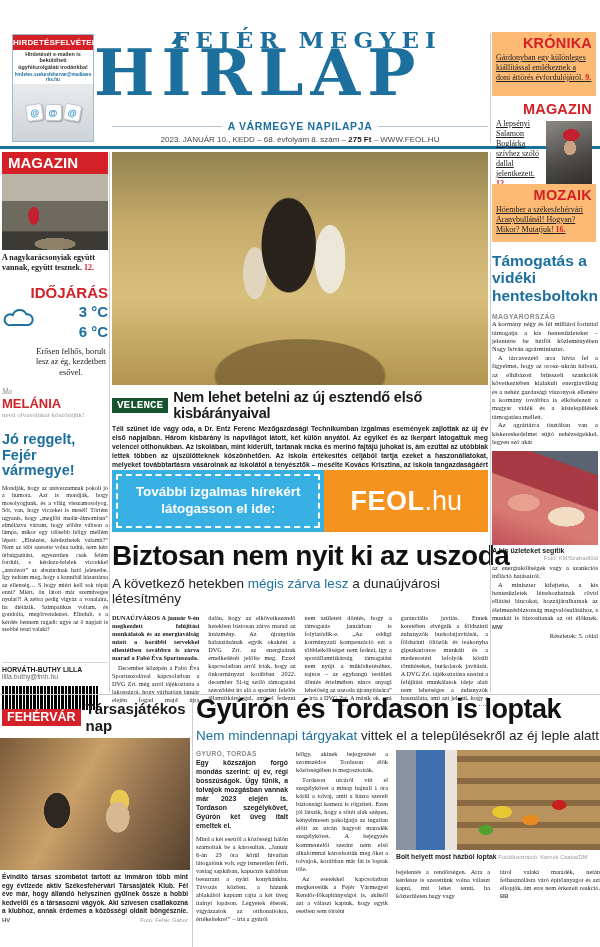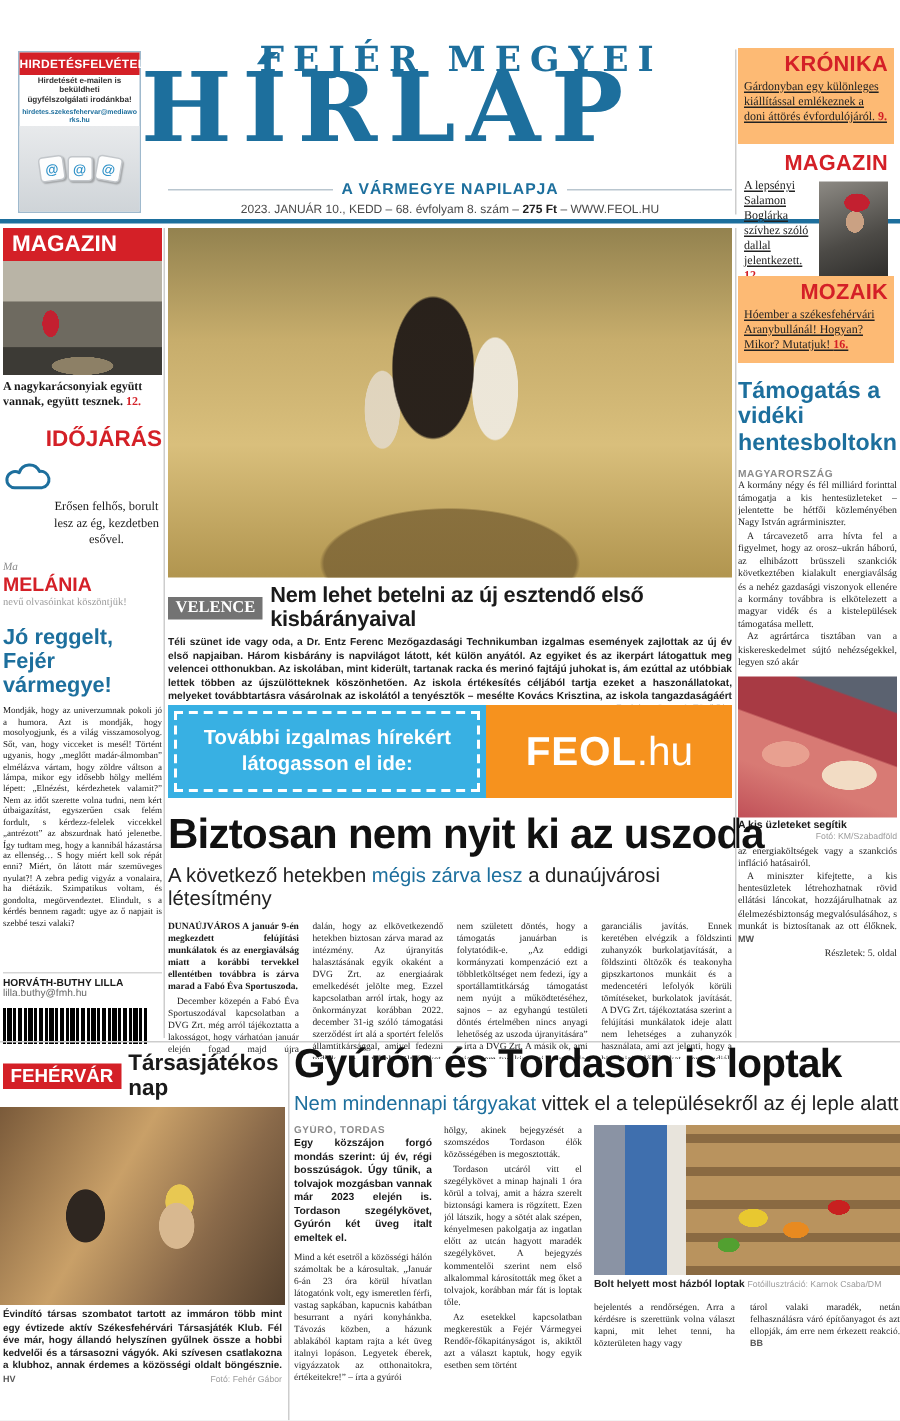--- a/index.html
+++ b/index.html
@@ -85,21 +85,21 @@
 
   
   #main-photo{position:absolute;left:112px;top:152px;width:376px;height:233px;background:
       radial-gradient(46px 80px at 47% 40%,rgba(35,28,24,.96) 0 58%,transparent 60%),
       radial-gradient(26px 58px at 58% 46%,rgba(238,233,222,.95) 0 58%,transparent 60%),
       radial-gradient(20px 44px at 38% 52%,rgba(226,216,198,.9) 0 58%,transparent 60%),
       radial-gradient(140px 60px at 50% 96%,rgba(122,98,52,.8) 0 60%,transparent 62%),
       linear-gradient(180deg,#93824f,#c7ad6c 32%,#d9bf7c 62%,#b1954f);}
   #velence{position:absolute;left:112px;top:389px;width:376px;}
   .v-row{display:flex;align-items:center;gap:5px;}
-  .v-label{background:#737373;color:#fff;font-family:Liberation Serif, serif;font-weight:bold;
+  .v-label{background:#14532d;color:#fff;font-family:Liberation Mono, monospace;font-weight:bold;
            font-size:11px;padding:1px 5px 2px;}
   .v-head{font-family:"Liberation Sans",sans-serif;font-weight:bold;font-size:14.5px;letter-spacing:-.2px;}
   .v-caption{position:relative;margin-top:3px;font-family:"Liberation Sans",sans-serif;font-weight:bold;
              font-size:6.8px;line-height:1.33;text-align:justify;color:#222;}
   .v-more{color:#c08a3e;font-weight:bold;}
   .v-credit{position:absolute;right:0;bottom:0;background:#fff;padding-left:6px;color:#8a8a8a;
             font-weight:normal;font-size:6px;}
 
   
   #feol{position:absolute;left:112px;top:470px;width:376px;height:62px;display:flex;}
@@ -266,20 +266,24 @@
     <div class="ls-mag-photo"></div>
     <div class="ls-mag-caption">
       <span>A nagykarácsonyiak együtt vannak, együtt tesznek. </span><span class="pagenum">12.</span>
     </div>
 
     <div class="ls-weather-title">IDŐJÁRÁS</div>
     <div class="ls-weather-row">
       <svg class="cloud-icon" viewBox="0 0 40 24">
         <path d="M10 21 a6 6 0 1 1 2-11 a8 8 0 0 1 15-1 a5.5 5.5 0 1 1 2 12 z" fill="none" stroke="#1d6f9d" stroke-width="2.2" stroke-linejoin="round"></path>
       </svg>
+      <div class="ls-temps">
+        <div>3 °C</div>
+        <div>6 °C</div>
+      </div>
     </div>
     <div class="ls-weather-text">Erősen felhős, borult lesz az ég, kezdetben esővel.</div>
 
     <div class="ls-ma">Ma</div>
     <div class="ls-name">MELÁNIA</div>
     <div class="ls-nametext">nevű olvasóinkat köszöntjük!</div>
 
     <div class="ls-ed-title">Jó reggelt, Fejér vármegye!</div>
     <div class="ls-ed-body">Mondják, hogy az univerzumnak pokoli jó a humora. Azt is mondják, hogy mosolyogjunk, és a világ visszamosolyog. Sőt, van, hogy vicceket is mesél! Történt ugyanis, hogy „meglőtt madár-álmomban” elmélázva vártam, hogy zöldre váltson a lámpa, mikor egy idősebb hölgy mellém lépett: „Elnézést, kérdezhetek valamit?” Nem az időt szerette volna tudni, nem kért útbaigazítást, egyszerűen csak felém fordult, s kérdezz-felelek viccekkel „antrézott” az abszurdnak ható jelenetbe. Így tudtam meg, hogy a kannibál házastársa az ellenség… S hogy miért kell sok répát enni? Miért, ön látott már szemüveges nyulat?! A zebra pedig vigyáz a vonalaira, ha diétázik. Szimpatikus voltam, és gondolta, megörvendeztet. Elindult, s a kérdés bennem ragadt: ugye az ő napjait is szebbé teszi valaki?</div>
     <div class="ls-author">HORVÁTH-BUTHY LILLA</div>

